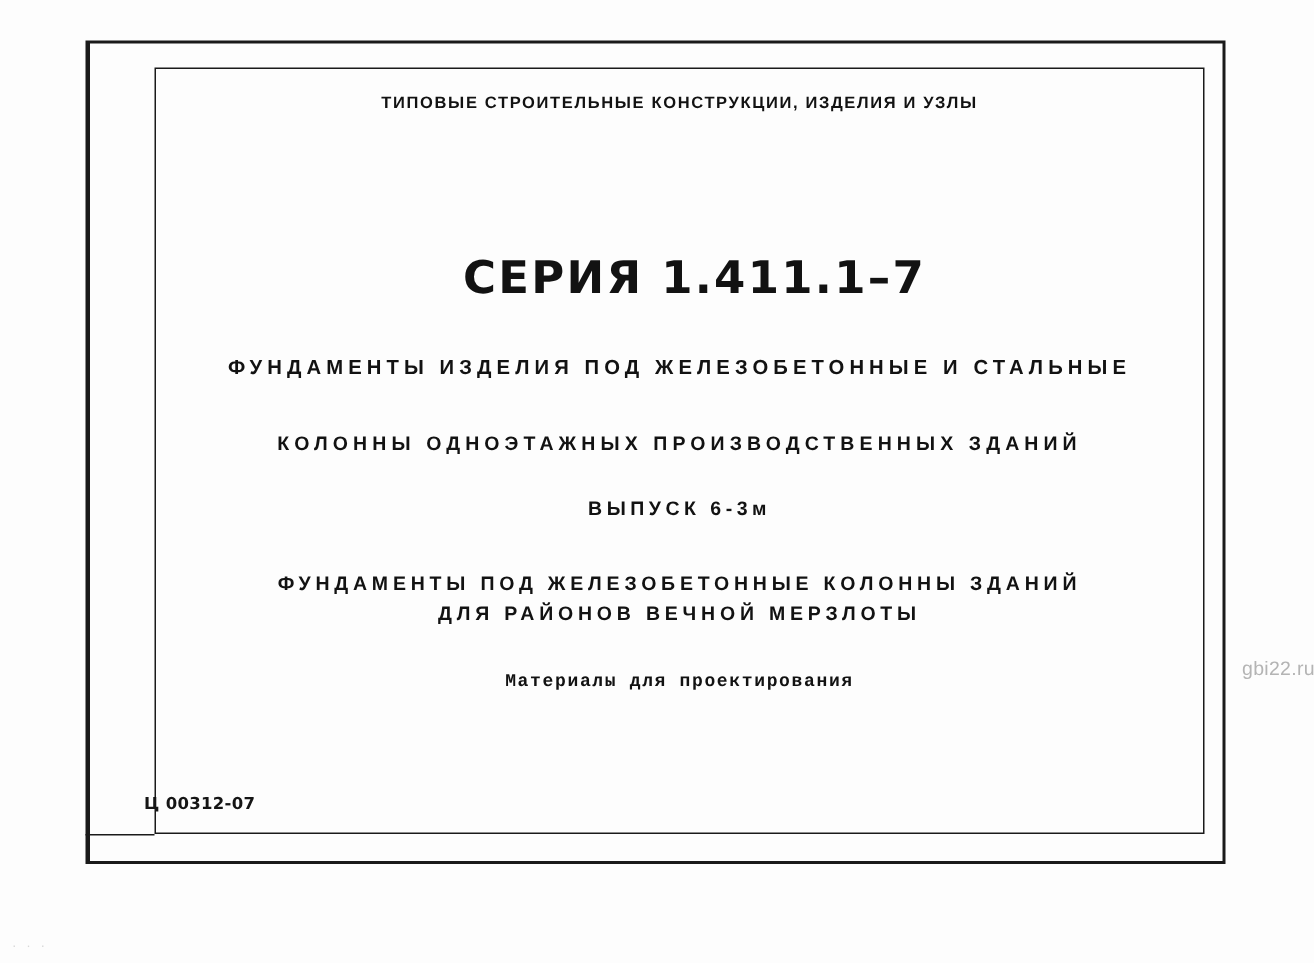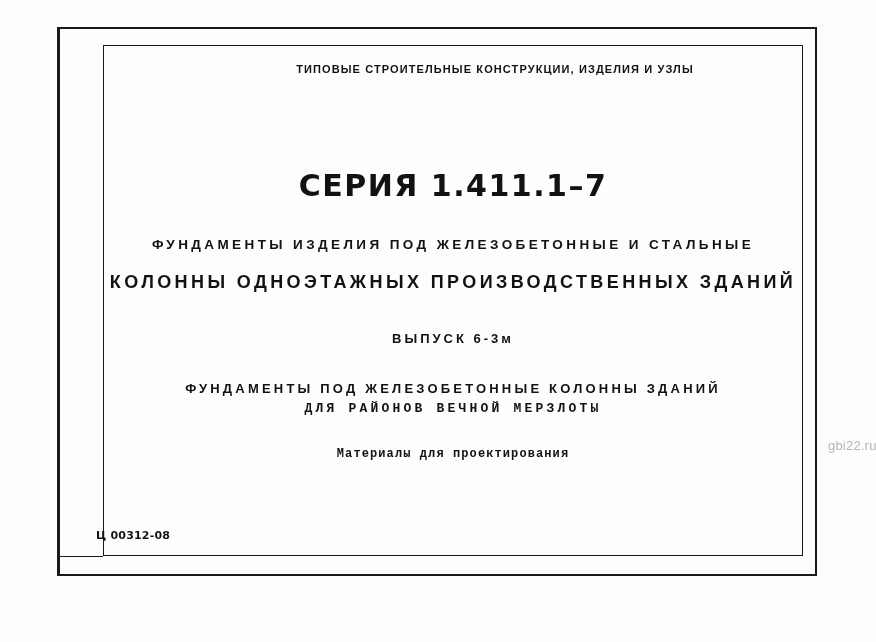--- a/index.html
+++ b/index.html
@@ -68,46 +68,46 @@
     line-height: 1.2;
   }
 
   
   #header-line {
     left: 103px;
     width: 700px;
     top: 63px;
     font-size: 11px;
     letter-spacing: 1.1px;
-    margin-left: 42px;
   }
 
   
   #series-title {
     left: 103px;
     width: 700px;
     top: 168px;
     font-size: 30px;
     letter-spacing: 1.5px;
     font-family: "DejaVu Sans", sans-serif;
+    padding-left: 10px;
   }
 
   
   #subject-line-1 {
     left: 83px;
     width: 740px;
     top: 237px;
     font-size: 13.5px;
     letter-spacing: 3.4px;
   }
   #subject-line-2 {
     left: 83px;
     width: 740px;
-    top: 272px;
-    font-size: 18px;
+    top: 288px;
+    font-size: 13px;
     letter-spacing: 3.4px;
   }
 
   
   #issue-line {
     left: 103px;
     width: 700px;
     top: 331px;
     font-size: 13px;
     letter-spacing: 3px;
@@ -120,21 +120,20 @@
     top: 381px;
     font-size: 13px;
     letter-spacing: 3.2px;
   }
   #sub-line-2 {
     left: 83px;
     width: 740px;
     top: 401px;
     font-size: 13px;
     letter-spacing: 3.2px;
-    font-family: Liberation Mono, monospace;
   }
 
   
   #materials-note {
     left: 103px;
     width: 700px;
     top: 447px;
     font-size: 12px;
     letter-spacing: 1.1px;
     font-family: Liberation Mono, monospace;
@@ -194,19 +193,19 @@
   <div class="txt" id="subject-line-2">КОЛОННЫ ОДНОЭТАЖНЫХ ПРОИЗВОДСТВЕННЫХ ЗДАНИЙ</div>
 
   <div class="txt" id="issue-line">ВЫПУСК 6-3м</div>
 
   <div class="txt" id="sub-line-1">ФУНДАМЕНТЫ ПОД ЖЕЛЕЗОБЕТОННЫЕ КОЛОННЫ ЗДАНИЙ</div>
 
   <div class="txt" id="sub-line-2">ДЛЯ РАЙОНОВ ВЕЧНОЙ МЕРЗЛОТЫ</div>
 
   <div class="txt" id="materials-note">Материалы для проектирования</div>
 
-  <div id="doc-code">Ц 00312-08</div>
+  <div id="doc-code">Ц 00312-07</div>
 
   <div id="watermark">gbi22.ru</div>
 
   <div id="scan-artifact">· · ·</div>
 
 </div>
 
 </body></html>

